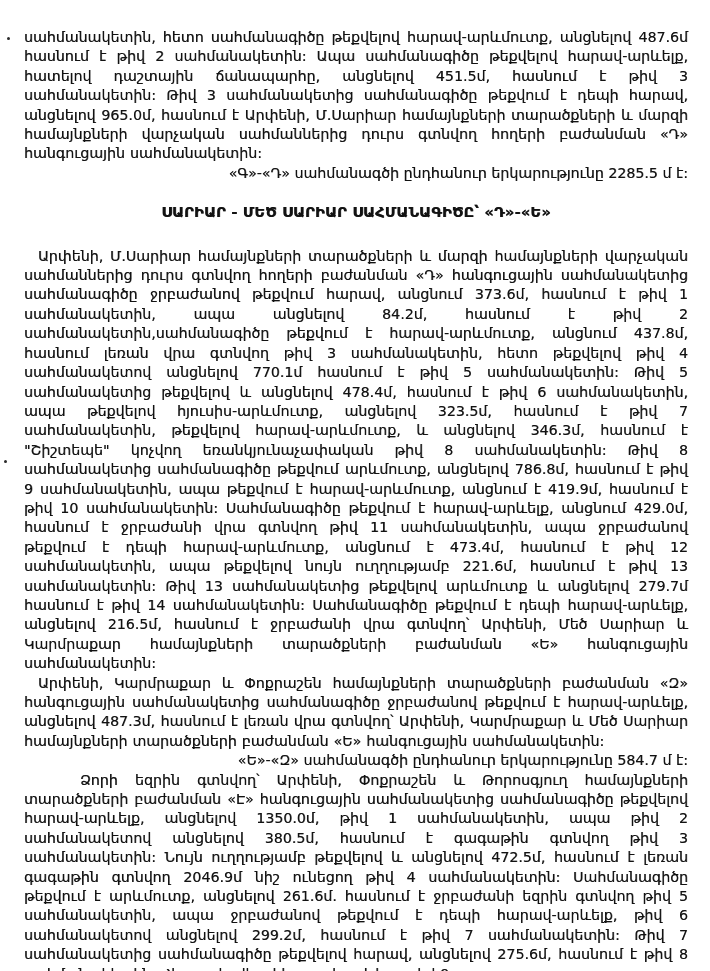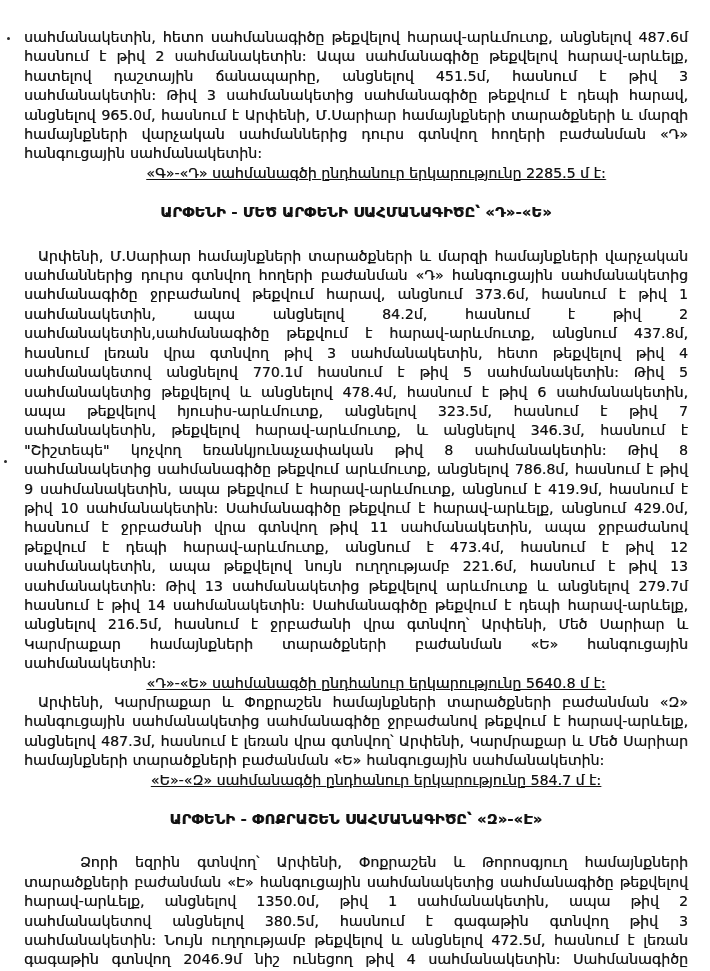--- a/index.html
+++ b/index.html
@@ -29,25 +29,24 @@
     text-align: justify;
     margin: 0;
     word-spacing: 0.5px;
     text-shadow: 0.4px 0 0 rgba(0,0,0,0.55);
   }
   .indent-sm { text-indent: 14px; }
   .indent-lg { text-indent: 56px; }
   .total-line {
     font-size: 14.2px;
     line-height: 19.4px;
-    text-align: center;
+    text-align: right;
     text-indent: 40px;
     margin: 0;
     text-shadow: 0.4px 0 0 rgba(0,0,0,0.55);
-    text-decoration: underline;
   }
   .heading {
     font-size: 14.6px;
     line-height: 19.4px;
     font-weight: bold;
     text-align: center;
     margin: 19px 0 25px 0;
     letter-spacing: 0.2px;
     text-shadow: 0.5px 0 0 rgba(0,0,0,0.7);
   }
@@ -61,31 +60,29 @@
 </style>
 </head>
 <body>
 
 <div class="page">
 
   <p class="body-para">սահմանակետին, հետո սահմանագիծը թեքվելով հարավ-արևմուտք, անցնելով 487.6մ հասնում է թիվ 2 սահմանակետին: Ապա սահմանագիծը թեքվելով հարավ-արևելք, հատելով դաշտային ճանապարհը, անցնելով 451.5մ, հասնում է թիվ 3 սահմանակետին: Թիվ 3 սահմանակետից սահմանագիծը թեքվում է դեպի հարավ, անցնելով 965.0մ, հասնում է Արփենի, Մ.Սարիար համայնքների տարածքների  և մարզի համայնքների վարչական սահմաններից դուրս գտնվող հողերի բաժանման «Դ» հանգուցային սահմանակետին:</p>
 
   <p class="total-line">«Գ»-«Դ» սահմանագծի ընդհանուր երկարությունը 2285.5 մ է:</p>
 
-  <h2 class="heading">ԱՐՓԵՆԻ - ՄԵԾ ԱՐՓԵՆԻ ՍԱՀՄԱՆԱԳԻԾԸ՝  «Դ»-«Ե»</h2>
+  <h2 class="heading">ՍԱՐԻԱՐ - ՄԵԾ ՍԱՐԻԱՐ ՍԱՀՄԱՆԱԳԻԾԸ՝  «Դ»-«Ե»</h2>
 
   <p class="body-para indent-sm">Արփենի, Մ.Սարիար համայնքների տարածքների  և մարզի համայնքների վարչական սահմաններից դուրս գտնվող հողերի բաժանման «Դ» հանգուցային սահմանակետից սահմանագիծը ջրբաժանով թեքվում հարավ, անցնում 373.6մ, հասնում է թիվ 1 սահմանակետին, ապա անցնելով 84.2մ, հասնում է թիվ 2 սահմանակետին,սահմանագիծը թեքվում է հարավ-արևմուտք, անցնում 437.8մ, հասնում լեռան վրա գտնվող թիվ 3 սահմանակետին, հետո թեքվելով թիվ 4 սահմանակետով անցնելով 770.1մ հասնում է թիվ 5 սահմանակետին: Թիվ 5 սահմանակետից թեքվելով և անցնելով 478.4մ, հասնում է թիվ 6 սահմանակետին, ապա թեքվելով հյուսիս-արևմուտք, անցնելով 323.5մ, հասնում է թիվ 7 սահմանակետին, թեքվելով հարավ-արևմուտք, և անցնելով 346.3մ, հասնում է "Շիշտեպե" կոչվող եռանկյունաչափական թիվ 8 սահմանակետին: Թիվ 8 սահմանակետից սահմանագիծը թեքվում արևմուտք, անցնելով 786.8մ, հասնում է թիվ 9 սահմանակետին, ապա թեքվում է հարավ-արևմուտք, անցնում է 419.9մ, հասնում է թիվ 10 սահմանակետին: Սահմանագիծը թեքվում է հարավ-արևելք, անցնում 429.0մ, հասնում է ջրբաժանի վրա գտնվող թիվ 11 սահմանակետին, ապա ջրբաժանով թեքվում է դեպի հարավ-արևմուտք, անցնում է 473.4մ, հասնում է թիվ 12 սահմանակետին, ապա թեքվելով նույն ուղղությամբ 221.6մ, հասնում է թիվ 13 սահմանակետին: Թիվ 13 սահմանակետից թեքվելով արևմուտք և անցնելով 279.7մ հասնում է թիվ 14 սահմանակետին: Սահմանագիծը թեքվում է դեպի հարավ-արևելք, անցնելով 216.5մ, հասնում է ջրբաժանի վրա գտնվող՝ Արփենի, Մեծ Սարիար և Կարմրաքար համայնքների տարածքների բաժանման «Ե» հանգուցային սահմանակետին:</p>
 
-  <p class="total-line">«Դ»-«Ե» սահմանագծի ընդհանուր երկարությունը 5640.8 մ է:</p>
 
 
   <p class="body-para indent-sm">Արփենի, Կարմրաքար և Փոքրաշեն համայնքների տարածքների բաժանման «Զ» հանգուցային սահմանակետից սահմանագիծը ջրբաժանով թեքվում է հարավ-արևելք, անցնելով 487.3մ, հասնում է լեռան վրա գտնվող՝ Արփենի, Կարմրաքար և Մեծ Սարիար համայնքների տարածքների բաժանման «Ե» հանգուցային սահմանակետին:</p>
 
   <p class="total-line">«Ե»-«Զ» սահմանագծի ընդհանուր երկարությունը 584.7 մ է:</p>
 
-  <h2 class="heading">ԱՐՓԵՆԻ - ՓՈՔՐԱՇԵՆ ՍԱՀՄԱՆԱԳԻԾԸ՝ «Զ»-«Է»</h2>
 
   <p class="body-para indent-lg">Ձորի եզրին գտնվող՝ Արփենի, Փոքրաշեն և Թորոսգյուղ համայնքների տարածքների բաժանման «Է» հանգուցային սահմանակետից սահմանագիծը թեքվելով  հարավ-արևելք, անցնելով 1350.0մ, թիվ 1 սահմանակետին, ապա թիվ 2 սահմանակետով անցնելով 380.5մ, հասնում է գագաթին գտնվող թիվ 3 սահմանակետին: Նույն ուղղությամբ թեքվելով և անցնելով 472.5մ, հասնում է լեռան գագաթին գտնվող 2046.9մ նիշ ունեցող թիվ 4 սահմանակետին: Սահմանագիծը թեքվում է արևմուտք, անցնելով 261.6մ. հասնում է ջրբաժանի եզրին գտնվող թիվ 5 սահմանակետին, ապա ջրբաժանով թեքվում է դեպի հարավ-արևելք, թիվ 6 սահմանակետով անցնելով 299.2մ, հասնում է թիվ 7 սահմանակետին: Թիվ 7 սահմանակետից սահմանագիծը թեքվելով հարավ, անցնելով 275.6մ, հասնում է թիվ 8 սահմանակետին: Հետո թեքվելով հարավ-արևելք, թիվ 9</p>
 
 </div>
 
 <div class="speck speck-1"></div>
 <div class="speck speck-2"></div>
 
 </body></html>

